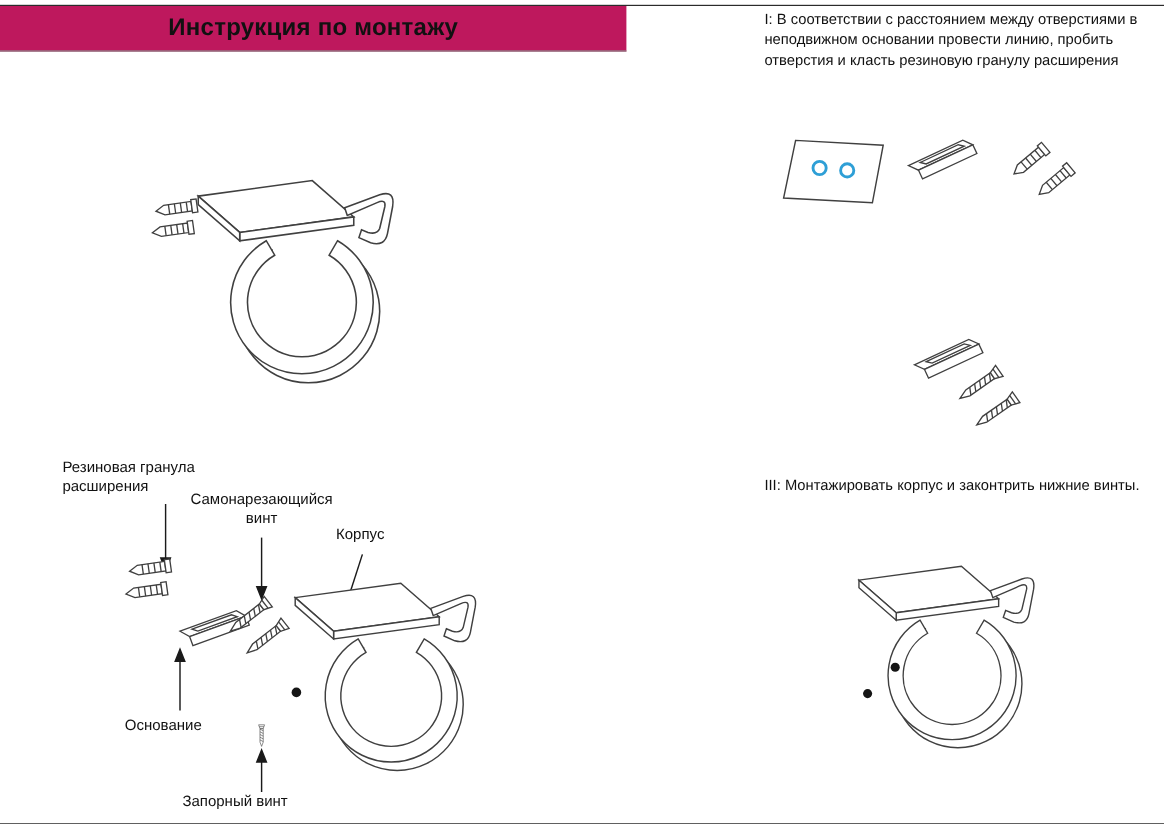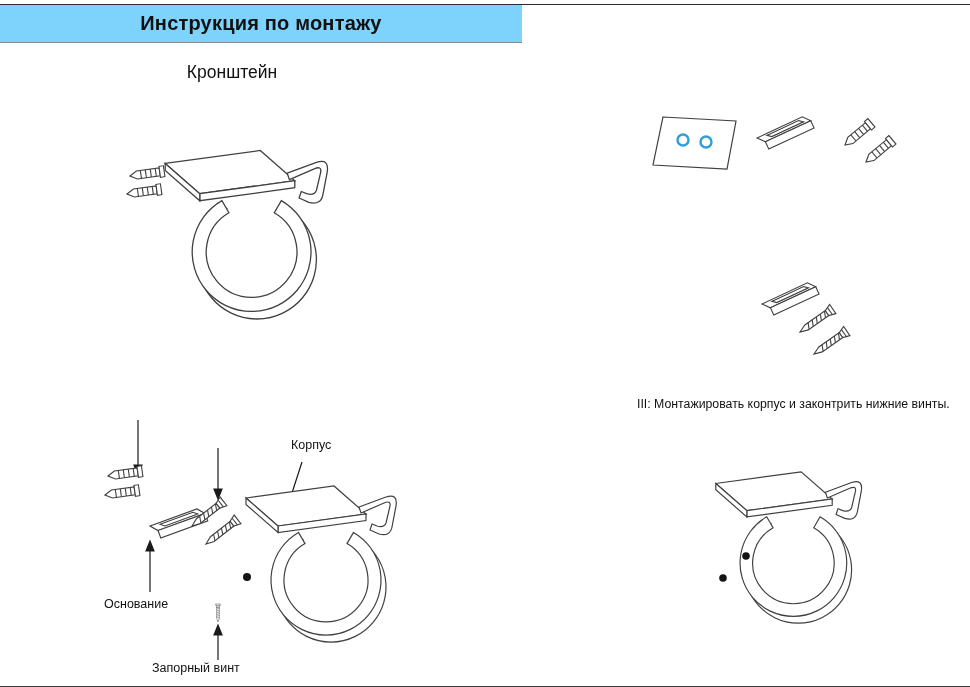--- a/index.html
+++ b/index.html
@@ -65,25 +65,24 @@
       <polygon points="40,18 72,46 72,52.5 40,24.5" fill="#fff"></polygon>
       <path d="M153,27 L180,17 Q192,13 190,26 L186,47 Q184,57 173,54 L164,50 L166,44 L171,46 Q178,48 180,43 L184,26 Q185,20 178,23 L155,33 Z" fill="#fff"></path>
     </g>
   </defs>
 </svg>
 
 <div class="page">
   <div class="top-rule"></div>
   <div class="bottom-rule"></div>
 
-  <div class="header-bar" style="background: #7dd3fc;">
+  <div class="header-bar" style="background: #be185d;">
     <div class="page-title">Инструкция по монтажу</div>
   </div>
 
-  <div class="product-title">Кронштейн</div>
 
   <svg class="art" style="left:90px;top:118px" width="252" height="228" viewBox="0 0 252 228">
     <g transform="translate(40,58) rotate(-8)">
         <use href="#dowel"></use>
       </g>
     <g transform="translate(37,76) rotate(-8)">
         <use href="#dowel"></use>
       </g>
     <use href="#bracketbody" transform="translate(32,26) scale(1.08)"></use>
   </svg>
@@ -126,24 +125,29 @@
     <g transform="translate(178,176) rotate(-38)">
         <use href="#screw"></use>
       </g>
     <use href="#bracketbody" transform="translate(178,112)"></use>
     <circle cx="219" cy="209" r="4" fill="#151515"></circle>
     <g transform="translate(190,254) rotate(-90) scale(0.45)">
         <use href="#screw"></use>
       </g>
   </svg>
 
-  <div class="dlabel" style="left:291px;top:437px">Корпус</div>
+  <div class="dlabel" style="left:52px;top:381px;width:130px">Резиновая гранула
+расширения</div>
+  <div class="dlabel center" style="left:148px;top:408px;width:140px">Самонарезающийся
+винт</div>
+  <div class="dlabel" style="left:280px;top:437px">Корпус</div>
   <div class="dlabel" style="left:104px;top:596px">Основание</div>
   <div class="dlabel" style="left:152px;top:660px">Запорный винт</div>
 
+  <div class="step-text" style="left:637px;top:8px;width:330px">I: В соответствии с расстоянием между отверстиями в неподвижном основании провести линию, пробить отверстия и класть резиновую гранулу расширения</div>
 
   <svg class="art" style="left:645px;top:98px" width="260" height="85" viewBox="0 0 260 85">
     <polygon points="18,19 91,23 82,71 8,67" fill="#fff" stroke="#404040" stroke-width="1.2"></polygon>
     <circle cx="38" cy="42" r="5.5" fill="#fff" stroke-width="2.4" stroke="#2e9fd6"></circle>
     <circle cx="61" cy="44" r="5.5" fill="#fff" stroke-width="2.4" stroke="#2e9fd6"></circle>
     <g transform="translate(112,40) rotate(-25)">
         <use href="#framebar"></use>
       </g>
     <g transform="translate(200,47) rotate(-40)">
         <use href="#dowel"></use>

